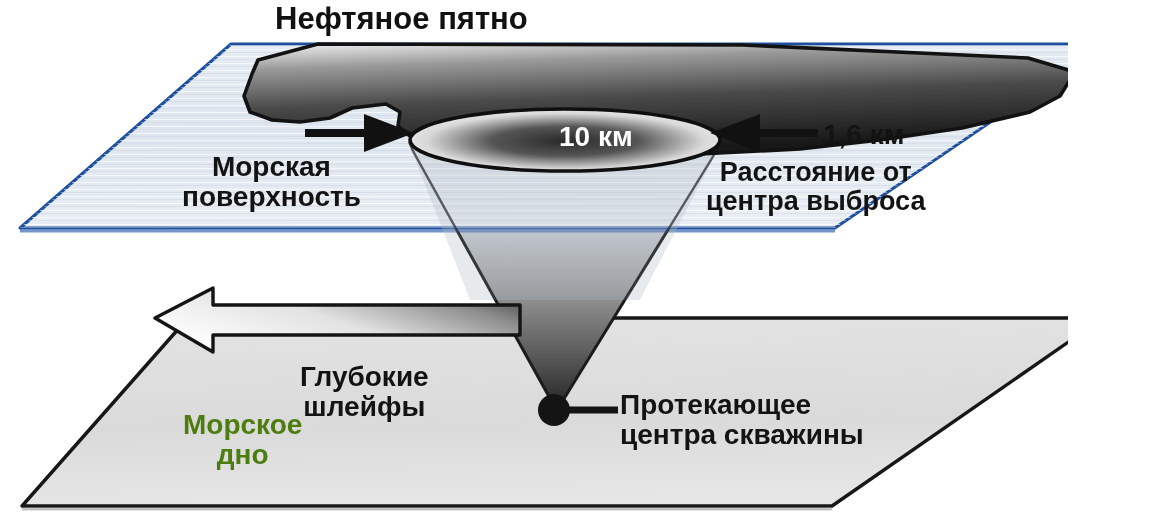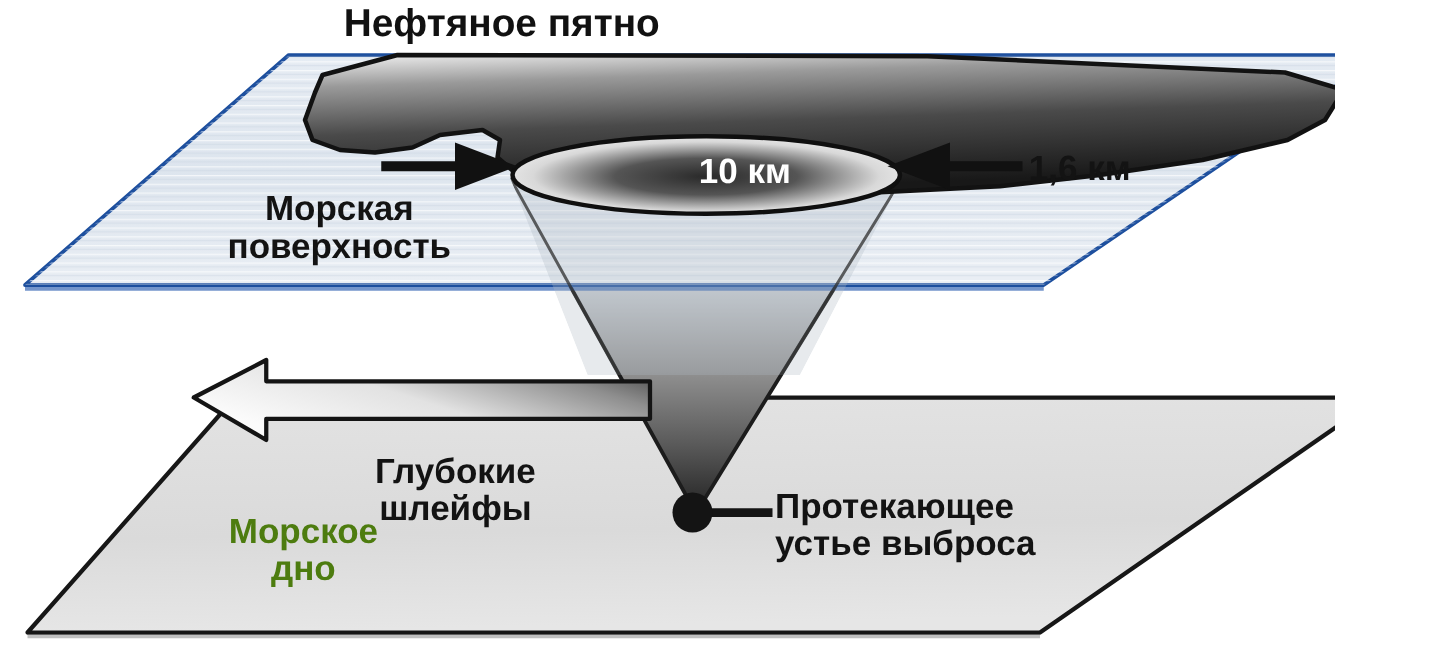--- a/index.html
+++ b/index.html
@@ -203,24 +203,26 @@
 
   <div class="lbl" id="title-oil-slick">Нефтяное пятно</div>
 
   <div class="lbl" id="label-sea-surface">Морская
 поверхность</div>
 
   <div class="lbl" id="label-km-10">10 км</div>
 
   <div class="lbl" id="label-km-16">1,6 км</div>
 
+  <div class="lbl" id="label-distance">Расстояние от
+центра выброса</div>
 
 
   <div class="lbl" id="label-deep-plumes">Глубокие
 шлейфы</div>
 
   <div class="lbl" id="label-seafloor">Морское
 дно</div>
 
   <div class="lbl" id="label-leaking-wellhead">Протекающее
-устье выброса</div>
+центра скважины</div>
 
 </div>
 
 </body></html>

